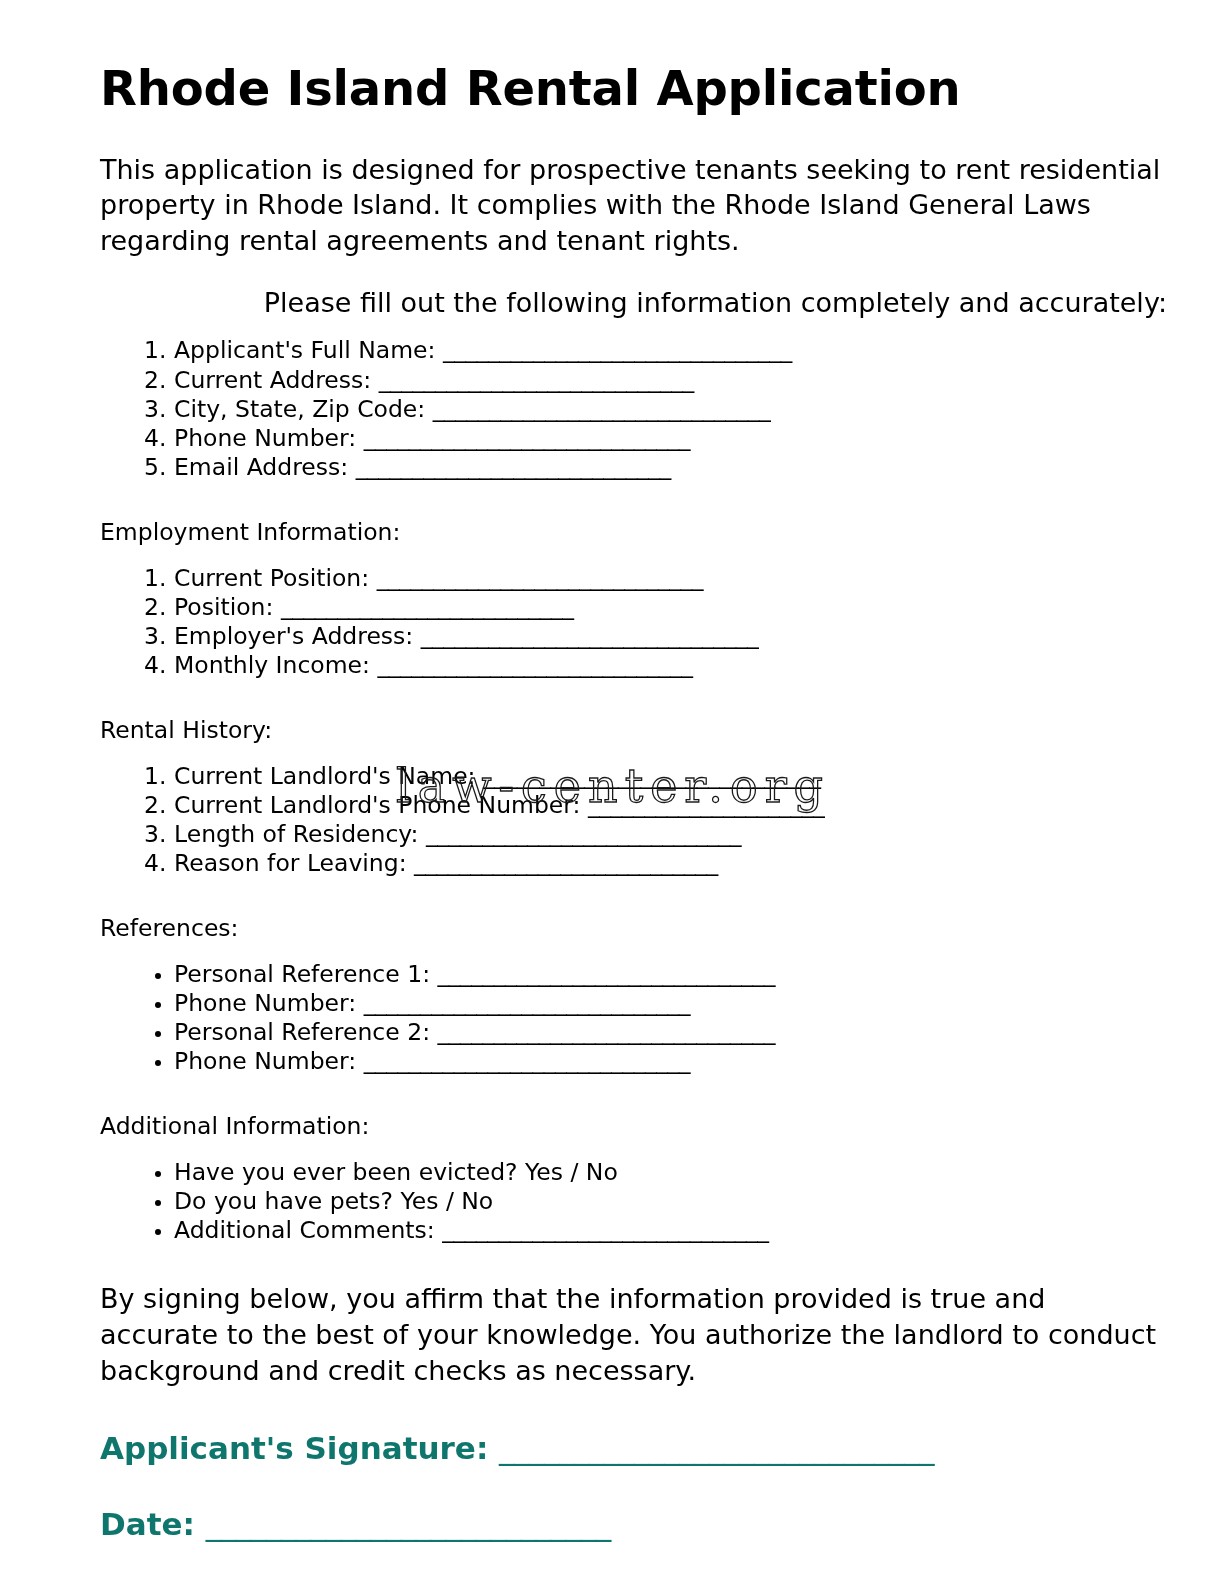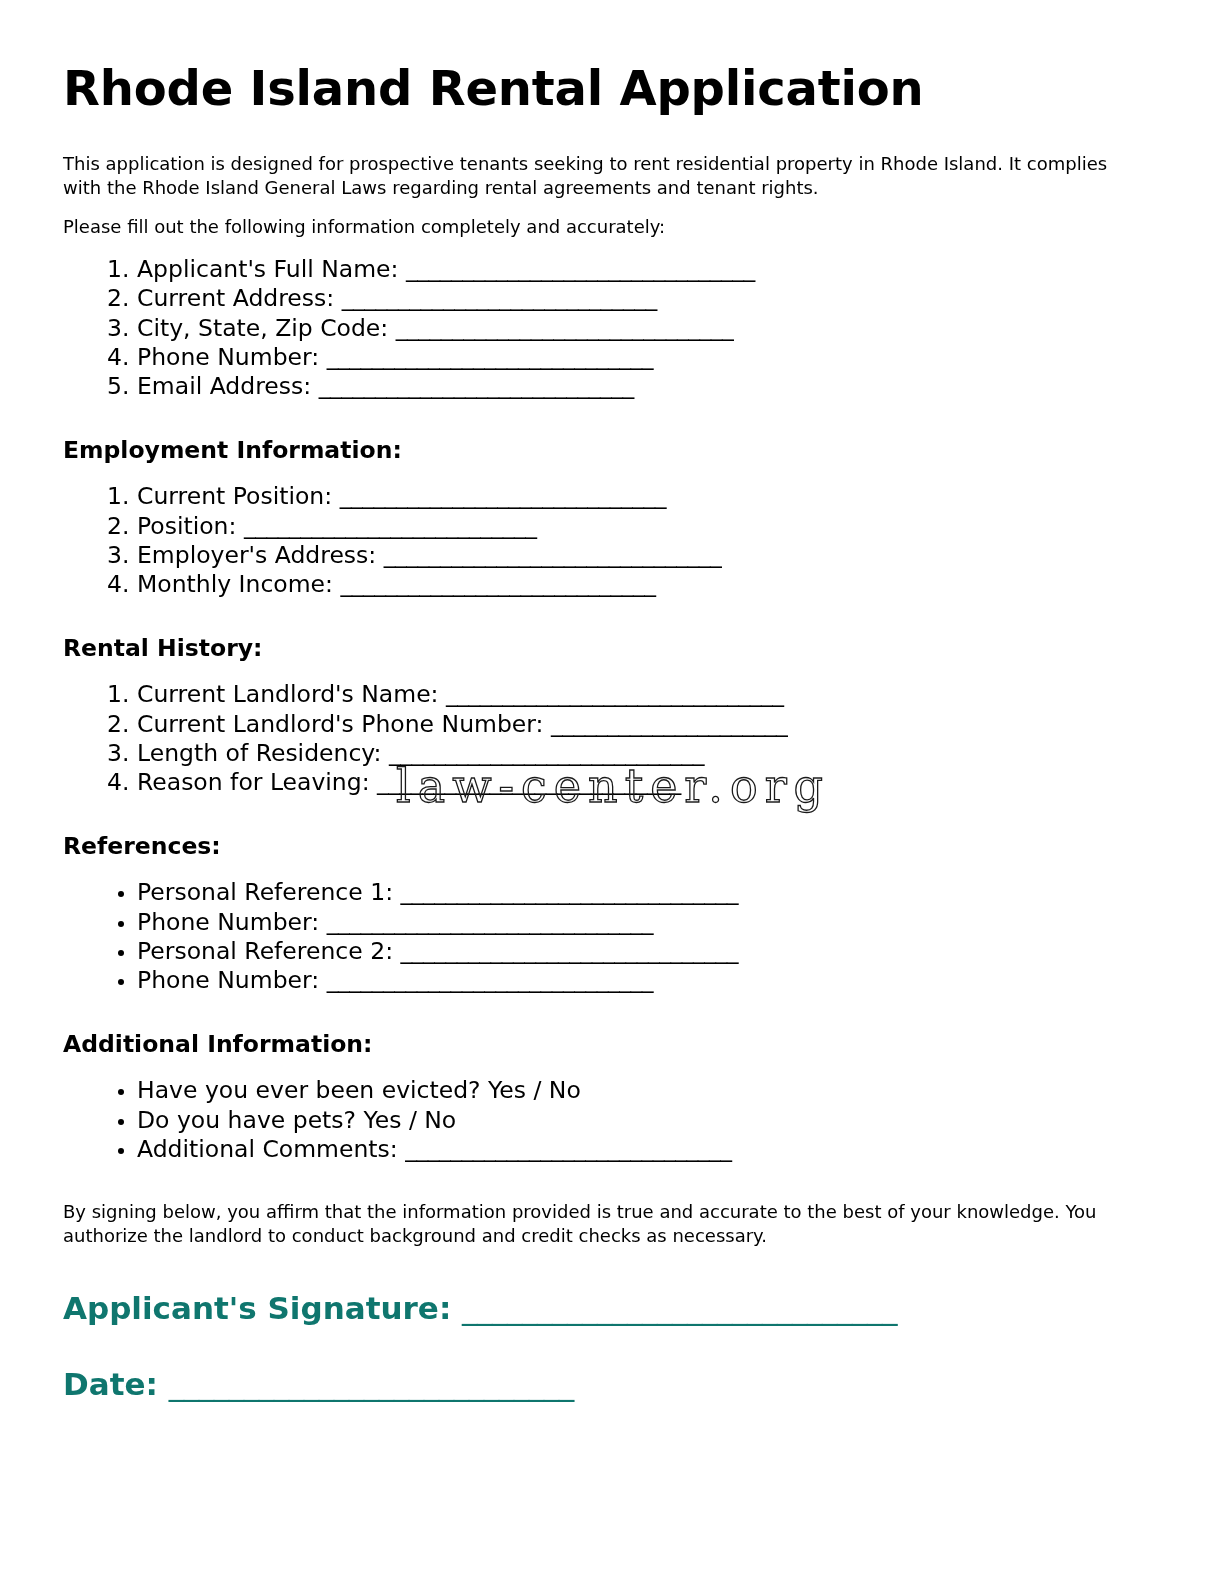--- a/index.html
+++ b/index.html
@@ -16,50 +16,51 @@
     position: relative;
     width: 1231px;
     height: 1593px;
     background: #ffffff;
     overflow: hidden;
     box-sizing: border-box;
   }
   .content {
     position: relative;
     z-index: 2;
-    padding: 62px 64px 0 63px;
+    padding: 62px 64px 0 100px;
   }
   h1.doc-title {
     font-family: "DejaVu Sans", sans-serif;
     font-weight: bold;
     font-size: 48px;
     line-height: 1.12;
     letter-spacing: -0.2px;
     margin: 0 0 0 0;
     padding: 0;
     color: #000000;
   }
   p.para {
-    font-size: 18px;
+    font-size: 27px;
     line-height: 1.32;
     margin: 36px 0 0 0;
     padding: 0;
     max-width: 1085px;
     color: #000000;
     font-weight: normal;
   }
   p.para.tight {
-    margin-top: 16px;
+    margin-top: 26px;
+    text-align: right;
   }
   p.section-label {
     font-size: 23.5px;
     line-height: 1.32;
     margin: 34px 0 0 0;
     padding: 0;
-    font-weight: bold;
+    font-weight: normal;
     color: #000000;
   }
   ol.form-list, ul.form-list {
     margin: 16px 0 0 0;
     padding-left: 74px;
     list-style-position: outside;
   }
   ol.form-list { list-style-type: decimal; }
   ul.form-list { list-style-type: disc; }
   ol.form-list > li, ul.form-list > li {

